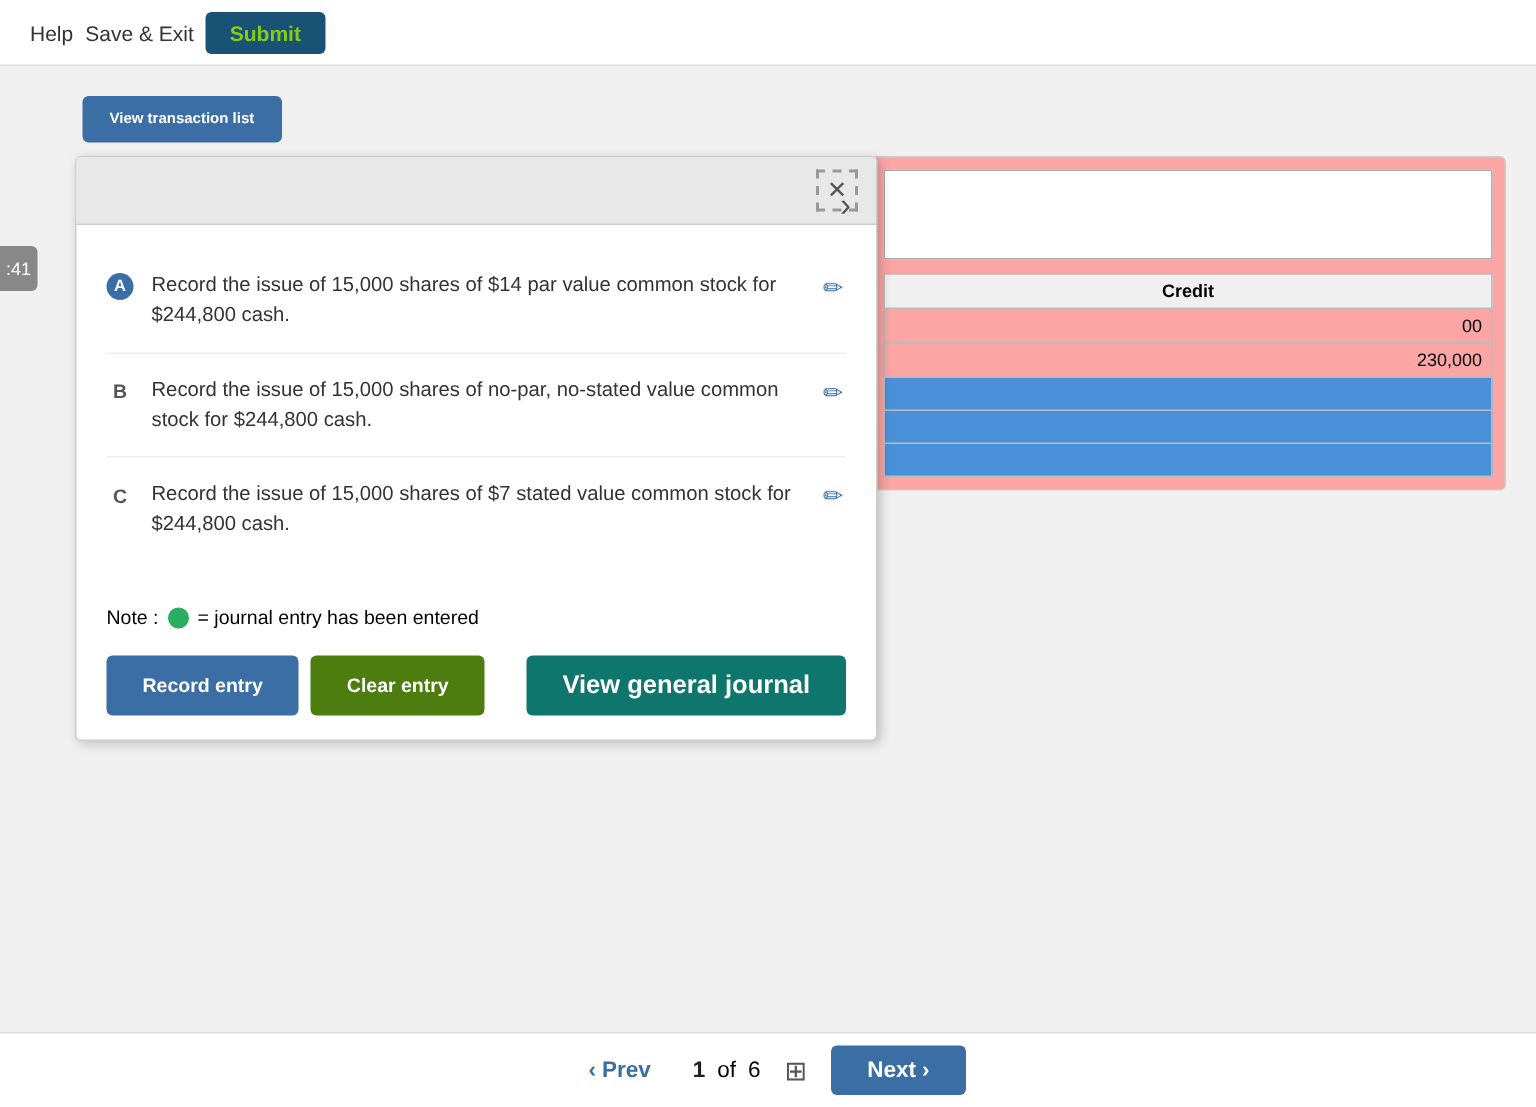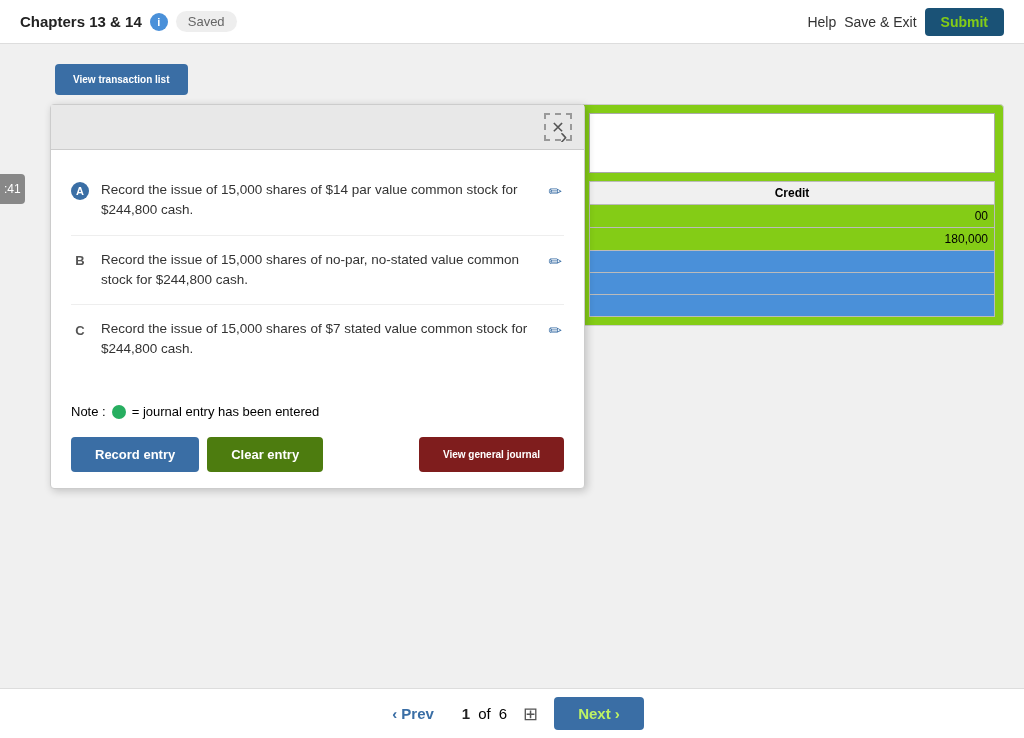--- a/index.html
+++ b/index.html
@@ -68,21 +68,21 @@
       left: 55px;
       background: #3a6ea5; color: white; border: none;
       padding: 10px 18px; border-radius: 4px; font-size: 10px;
       cursor: pointer; font-weight: 600; z-index: 10;
     }
 
     
     .side-indicator {
       position: absolute;
       left: 0;
-      top: 130px;
+      top: 120px;
       background: #888;
       color: white;
       padding: 8px 4px;
       font-size: 12px;
       border-radius: 0 4px 4px 0;
       writing-mode: horizontal-tb;
     }
 
     
     .modal-panel {
@@ -153,32 +153,32 @@
     }
     .btn-record {
       background: #3a6ea5; color: white; border: none; padding: 10px 24px;
       border-radius: 4px; font-size: 13px; cursor: pointer; font-weight: 600;
     }
     .btn-clear {
       background: #4d7c0f; color: white; border: none; padding: 10px 24px;
       border-radius: 4px; font-size: 13px; cursor: pointer; font-weight: 600;
     }
     .btn-view-journal {
-      background: #7f1d1d; color: white; border: none; padding: 10px 24px;
-      border-radius: 4px; font-size: 10px; cursor: pointer; font-weight: 600;
+      background: #0f766e; color: white; border: none; padding: 10px 24px;
+      border-radius: 4px; font-size: 17px; cursor: pointer; font-weight: 600;
       margin-left: auto;
     }
 
     
     .right-panel {
       position: absolute;
       top: 60px;
       left: 580px;
       right: 20px;
-      background: #84cc16;
+      background: #fca5a5;
       border: 1px solid #ccc;
       border-radius: 4px;
     }
 
     .chevron-right {
       position: absolute;
       top: 80px;
       left: 560px;
       font-size: 22px;
       color: #555;
@@ -231,34 +231,29 @@
       display: flex;
       align-items: center;
       justify-content: center;
       gap: 16px;
     }
     .pag-btn {
       background: none; border: none; cursor: pointer; font-size: 15px; color: #3a6ea5;
       display: flex; align-items: center; gap: 4px;
       font-weight: 600; padding: 4px 12px;
     }
-    .pag-btn.next { background: #3a6ea5; color: #bef264; border-radius: 4px; padding: 8px 24px; font-size: 15px; justify-content: flex-end; }
+    .pag-btn.next { background: #3a6ea5; color: #ffffff; border-radius: 4px; padding: 8px 24px; font-size: 15px; justify-content: flex-end; }
     .pag-info { font-size: 15px; display: flex; align-items: center; gap: 8px; }
     .pag-current { font-weight: 700; color: #222; }
     .grid-icon { font-size: 18px; color: #555; cursor: pointer; }
   </style>
 </head>
 <body>
 
 <div class="top-nav">
-  <div class="top-nav-left">
-    <span class="top-nav-title">Chapters 13 &amp; 14</span>
-    <div class="info-icon">i</div>
-    <span class="saved-badge">Saved</span>
-  </div>
   <div class="top-nav-right">
     <a class="nav-link">Help</a>
     <a class="nav-link">Save &amp; Exit</a>
     <button class="submit-btn">Submit</button>
   </div>
 </div>
 
 <div class="check-work-area">
   <button class="check-my-work-btn">Check my work</button>
   <div class="notification-badge">1</div>
@@ -320,21 +315,21 @@
         <thead>
           <tr>
             <th>Credit</th>
           </tr>
         </thead>
         <tbody>
           <tr>
             <td>00</td>
           </tr>
           <tr>
-            <td>180,000</td>
+            <td>230,000</td>
           </tr>
           <tr>
             <td class="blue-cell"></td>
           </tr>
           <tr>
             <td class="blue-cell"></td>
           </tr>
           <tr>
             <td class="blue-cell"></td>
           </tr>

